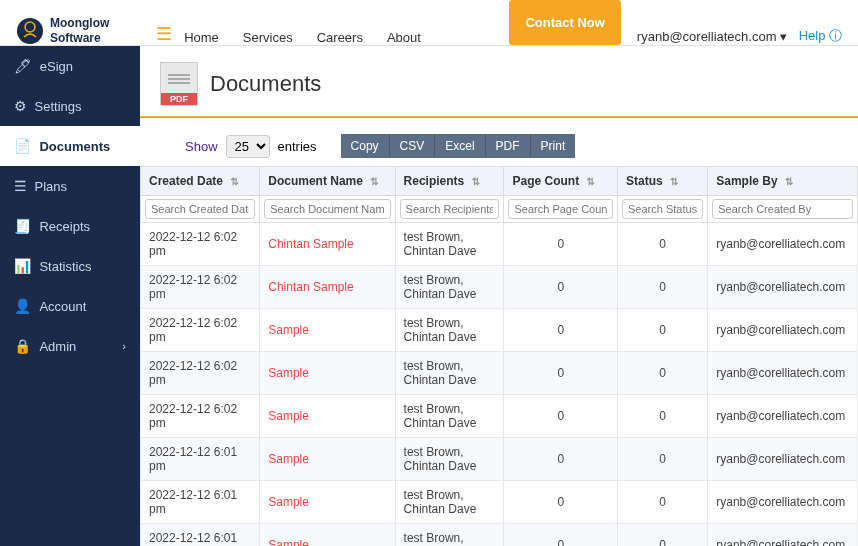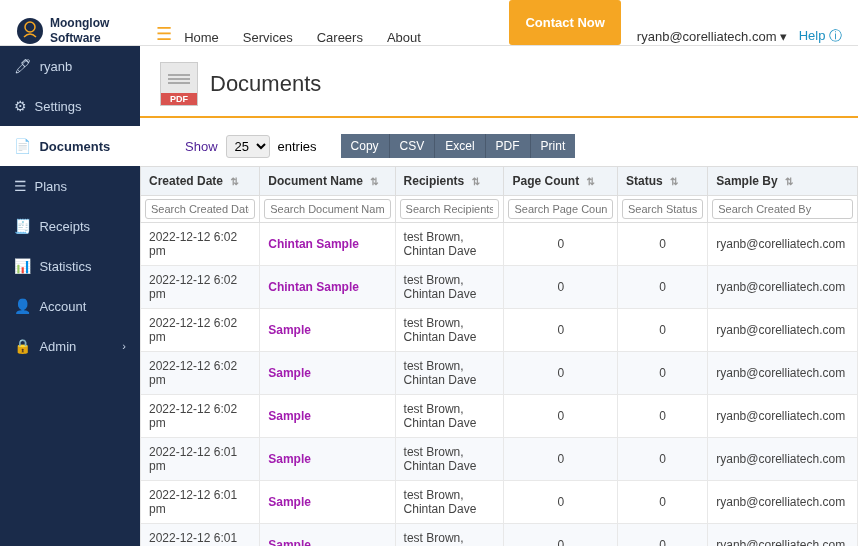--- a/index.html
+++ b/index.html
@@ -241,24 +241,23 @@
     }
     .data-table tbody tr:nth-child(odd) { background: #fff; }
     .data-table tbody tr:nth-child(even) { background: #f7f9fc; }
     .data-table td {
       padding: 7px 8px;
       border: 1px solid #e8e8e8;
       color: #444;
       vertical-align: middle;
     }
     .doc-link {
-      color: #a21caf;
+      color: #ef4444;
       text-decoration: none;
       cursor: pointer;
-      font-weight: bold;
     }
 
     
     .content::-webkit-scrollbar { width: 6px; }
     .content::-webkit-scrollbar-track { background: #f0f0f0; }
     .content::-webkit-scrollbar-thumb { background: #bbb; border-radius: 3px; }
   </style>
 </head>
 <body>
 
@@ -286,21 +285,21 @@
     <span class="user-email">ryanb@corelliatech.com ▾</span>
     <a class="help-link">Help ⓘ</a>
   </div>
 </nav>
 
 <div class="main-layout">
 
   <aside class="sidebar">
     <div class="sidebar-item">
       <span class="icon">🖊</span>
-      <span>ryanb</span>
+      <span>eSign</span>
     </div>
     <div class="sidebar-item">
       <span class="icon">⚙</span>
       <span>Settings</span>
     </div>
     <div class="sidebar-item active">
       <span class="icon">📄</span>
       <span>Documents</span>
     </div>
     <div class="sidebar-item">

